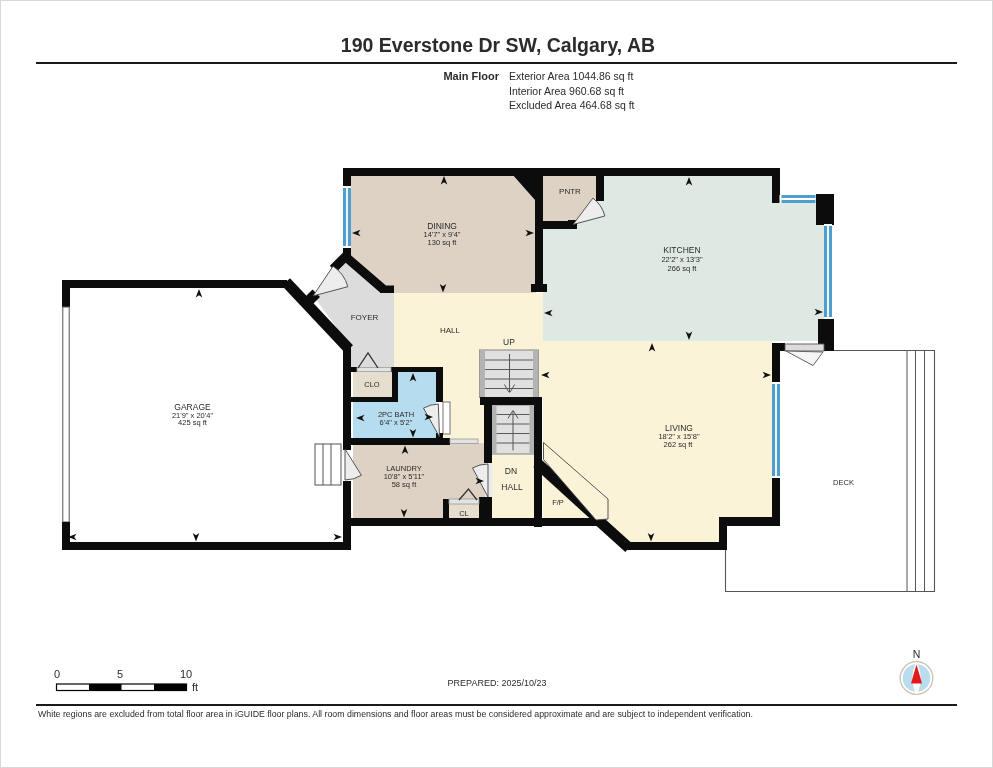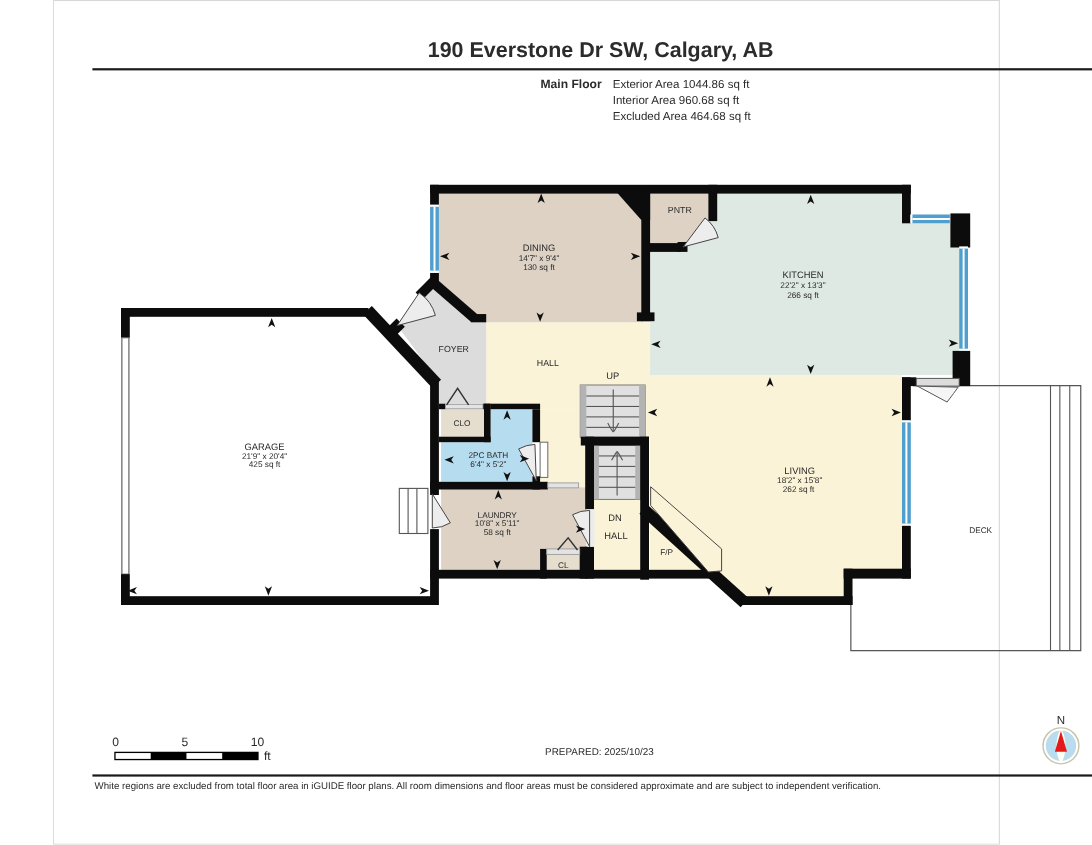--- a/index.html
+++ b/index.html
@@ -1,16 +1,16 @@
 <!DOCTYPE html>
 <html><head>
 <meta charset="utf-8">
 <style>
 html,body{margin:0;padding:0;width:993px;height:768px;background:#ffffff;font-family:"Liberation Sans",sans-serif;}
-#page{position:relative;width:861px;height:768px;box-shadow:inset 0 0 0 1px #d8d8d8;margin-left:48px;}
+#page{position:relative;width:993px;height:768px;box-shadow:inset 0 0 0 1px #d8d8d8;}
 svg{position:absolute;top:0;left:0;}
 text{fill:#2b2b2b;}
 .rt{font-family:"Liberation Sans",sans-serif;}
 </style>
 </head>
 <body>
 <div id="page">
 <svg width="993" height="768" viewBox="0 0 993 768">
 
   <g>

